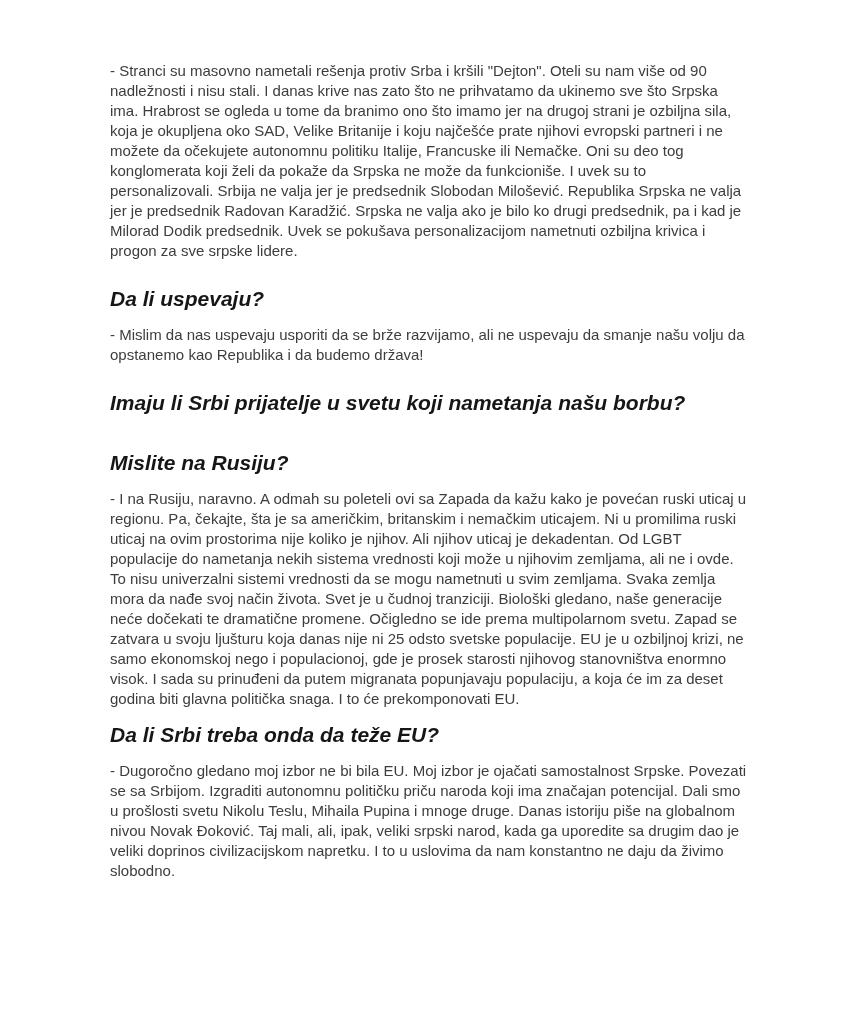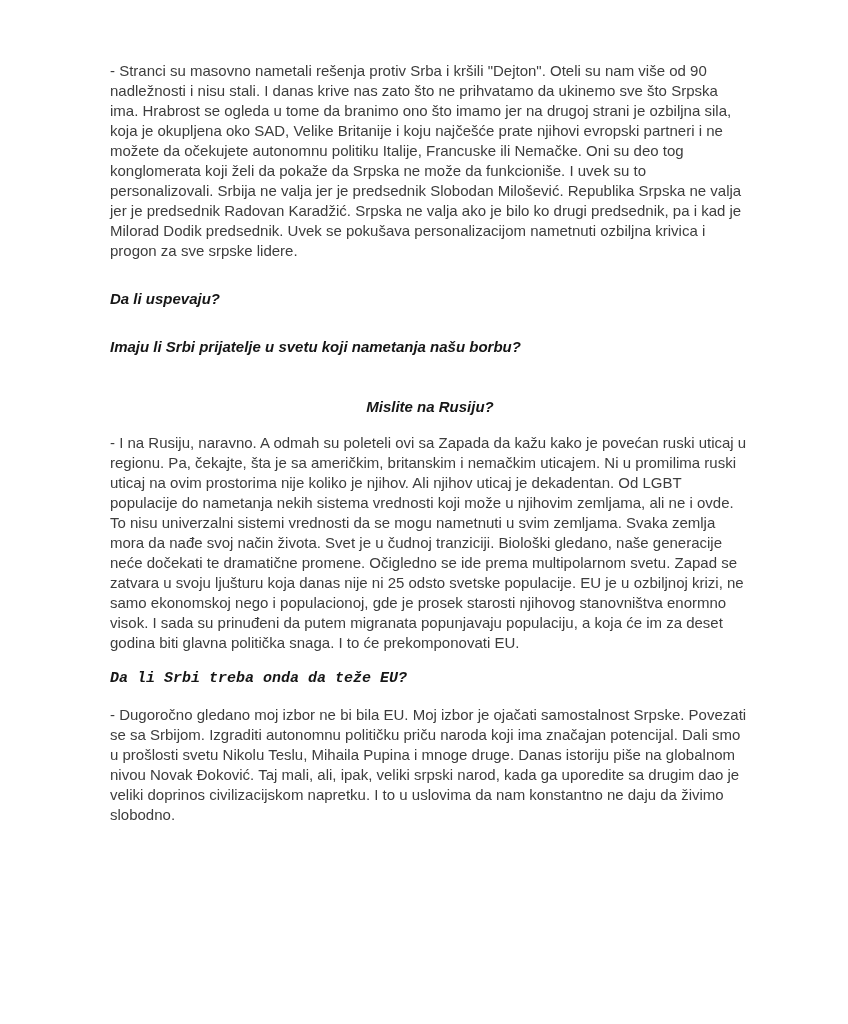--- a/index.html
+++ b/index.html
@@ -21,39 +21,40 @@
     padding-top: 61px;
   }
   .para {
     font-size: 15px;
     line-height: 20px;
     color: var(--body-text);
     margin: 0 0 16px 0;
     text-align: left;
   }
   .question {
-    font-size: 15px;
+    font-size: 21px;
     line-height: 20px;
     font-weight: 700;
     font-style: italic;
     color: var(--heading-text);
     margin: 28px 0 16px 0;
   }
-  .question--loose { margin-top: 40px; text-align: center; }
-  .question--tight { margin-top: 16px; font-family: Liberation Mono, monospace; }
+  .question--loose { margin-top: 40px; }
+  .question--tight { margin-top: 16px; }
 </style>
 </head>
 <body>
 
 <main class="article">
 
   <p class="para">- Stranci su masovno nametali rešenja protiv Srba i kršili "Dejton". Oteli su nam više od 90 nadležnosti i nisu stali. I danas krive nas zato što ne prihvatamo da ukinemo sve što Srpska ima. Hrabrost se ogleda u tome da branimo ono što imamo jer na drugoj strani je ozbiljna sila, koja je okupljena oko SAD, Velike Britanije i koju najčešće prate njihovi evropski partneri i ne možete da očekujete autonomnu politiku Italije, Francuske ili Nemačke. Oni su deo tog konglomerata koji želi da pokaže da Srpska ne može da funkcioniše. I uvek su to personalizovali. Srbija ne valja jer je predsednik Slobodan Milošević. Republika Srpska ne valja jer je predsednik Radovan Karadžić. Srpska ne valja ako je bilo ko drugi predsednik, pa i kad je Milorad Dodik predsednik. Uvek se pokušava personalizacijom nametnuti ozbiljna krivica i progon za sve srpske lidere.</p>
 
   <h2 class="question">Da li uspevaju?</h2>
 
+  <p class="para">- Mislim da nas uspevaju usporiti da se brže razvijamo, ali ne uspevaju da smanje našu volju da opstanemo kao Republika i da budemo država!</p>
 
   <h2 class="question">Imaju li Srbi prijatelje u svetu koji nametanja našu borbu?</h2>
 
 
   <h2 class="question question--loose">Mislite na Rusiju?</h2>
 
   <p class="para">- I na Rusiju, naravno. A odmah su poleteli ovi sa Zapada da kažu kako je povećan ruski uticaj u regionu. Pa, čekajte, šta je sa američkim, britanskim i nemačkim uticajem. Ni u promilima ruski uticaj na ovim prostorima nije koliko je njihov. Ali njihov uticaj je dekadentan. Od LGBT populacije do nametanja nekih sistema vrednosti koji može u njihovim zemljama, ali ne i ovde. To nisu univerzalni sistemi vrednosti da se mogu nametnuti u svim zemljama. Svaka zemlja mora da nađe svoj način života. Svet je u čudnoj tranziciji. Biološki gledano, naše generacije neće dočekati te dramatične promene. Očigledno se ide prema multipolarnom svetu. Zapad se zatvara u svoju ljušturu koja danas nije ni 25 odsto svetske populacije. EU je u ozbiljnoj krizi, ne samo ekonomskoj nego i populacionoj, gde je prosek starosti njihovog stanovništva enormno visok. I sada su prinuđeni da putem migranata popunjavaju populaciju, a koja će im za deset godina biti glavna politička snaga. I to će prekomponovati EU.</p>
 
   <h2 class="question question--tight">Da li Srbi treba onda da teže EU?</h2>
 

